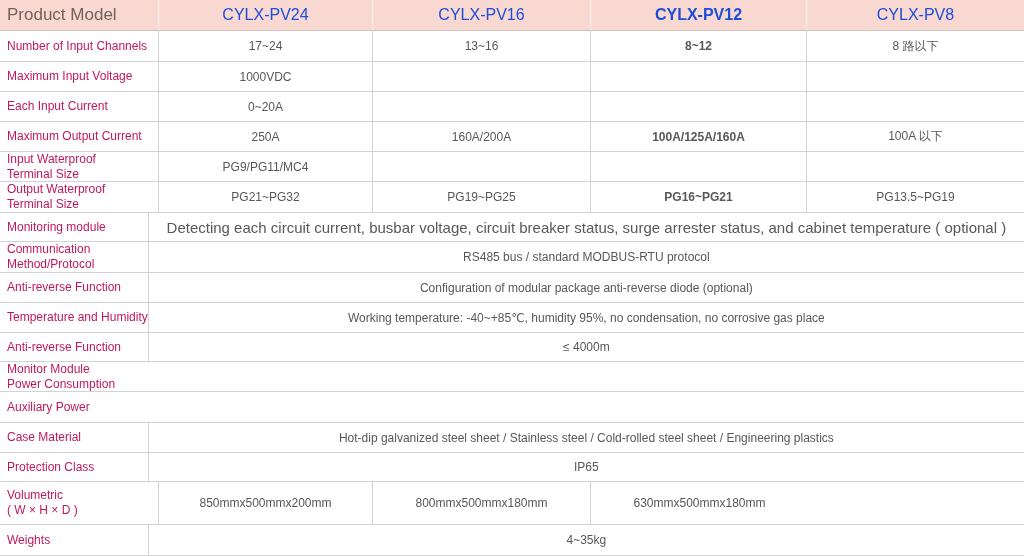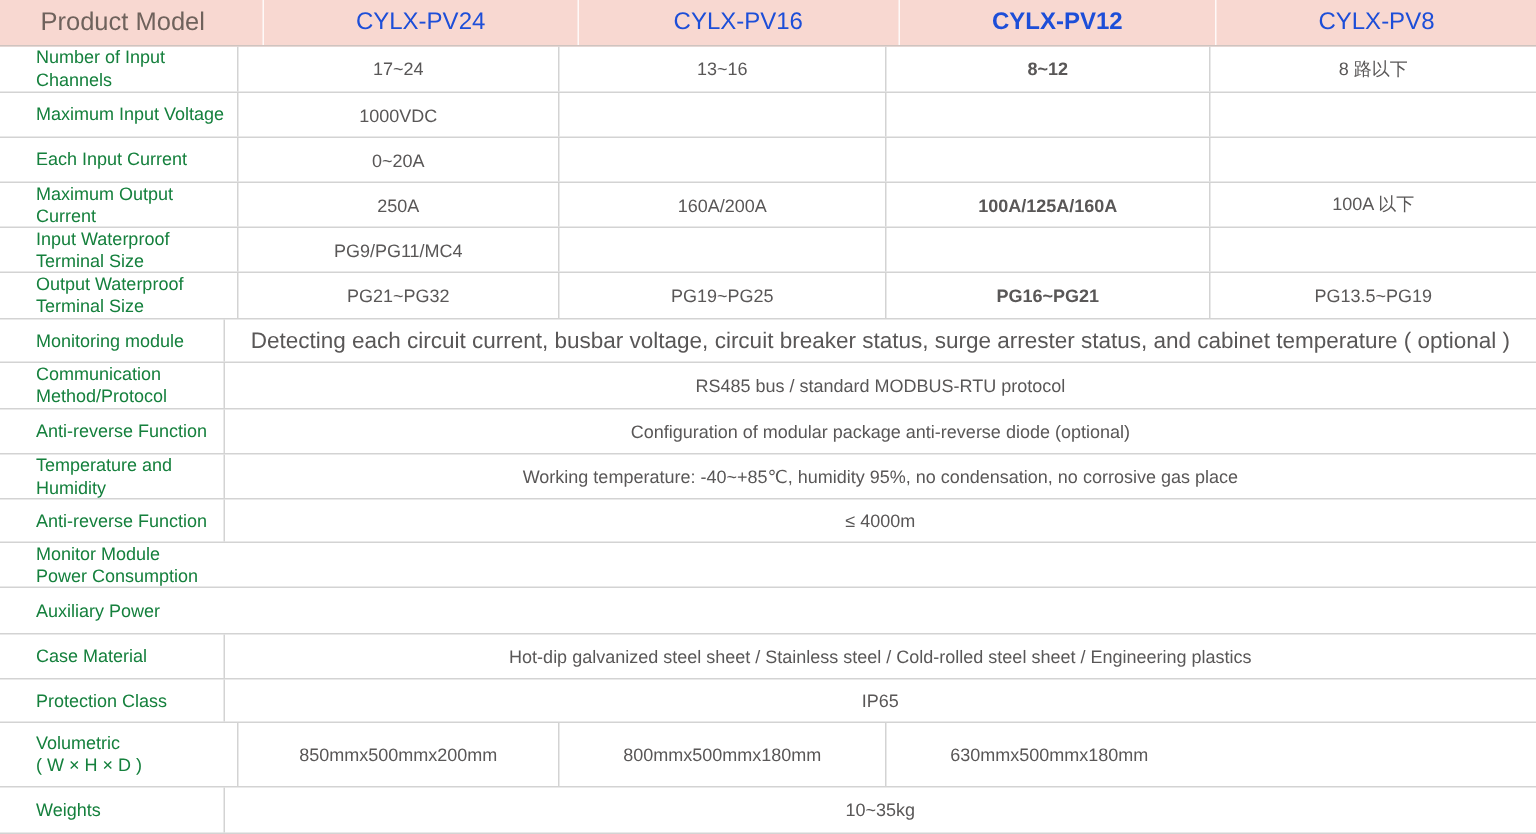--- a/index.html
+++ b/index.html
@@ -5,31 +5,31 @@
   * { margin:0; padding:0; box-sizing:border-box; }
   html,body { background:#ffffff; }
   .spec-table {
     width:1024px; height:556px; overflow:hidden;
     font-family:"Liberation Sans","DejaVu Sans",sans-serif;
     color:#595757; background:#ffffff;
   }
   .row { display:flex; border-bottom:1px solid #d3d3d3; }
   .lab {
     width:158px; display:flex; align-items:center;
-    padding-left:24px; font-size:12px; line-height:1.25;
-    white-space:pre-line; color:#15803d;
+    padding-left:7px; font-size:12px; line-height:1.25;
+    white-space:pre-line; color:#be185d;
   }
   .cell {
     display:flex; align-items:center; justify-content:center;
     font-size:12px; border-left:1px solid #d3d3d3; white-space:nowrap;
   }
   .c1{ width:214px; } .c2{ width:218px; } .c3{ width:216px;font-weight:bold; } .c4{ width:218px; }
   .merged{ width:940px; }
   .long{ font-size:15px; }
-  .hrow { background:#f8d8d1; border-bottom:1px solid #cfc4c0; display:flex;padding-left:20px; }
+  .hrow { background:#f8d8d1; border-bottom:1px solid #cfc4c0; display:flex; }
   .hlab {
     width:158px; display:flex; align-items:center;
     padding-left:7px; font-size:17px; color:#6f625c;
   }
   .hcell {
     display:flex; align-items:center; justify-content:center;
     font-size:16px; color:#1d4ed8; border-left:1px solid rgba(255,255,255,0.85);
   }
 </style>
 </head>
@@ -143,16 +143,16 @@
   <div class="row" style="height:43px">
     <div class="lab">Volumetric
 ( W × H × D )</div>
     <div class="cell c1">850mmx500mmx200mm</div>
     <div class="cell c2">800mmx500mmx180mm</div>
     <div class="cell c4">630mmx500mmx180mm</div>
   </div>
 
   <div class="row" style="height:31px">
     <div class="lab">Weights</div>
-    <div class="cell merged">10~35kg</div>
+    <div class="cell merged">4~35kg</div>
   </div>
 
 </div>
 
 </body></html>

